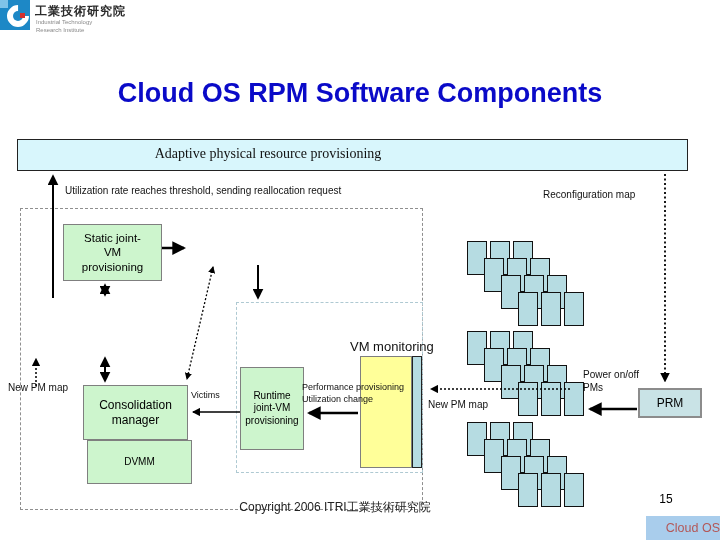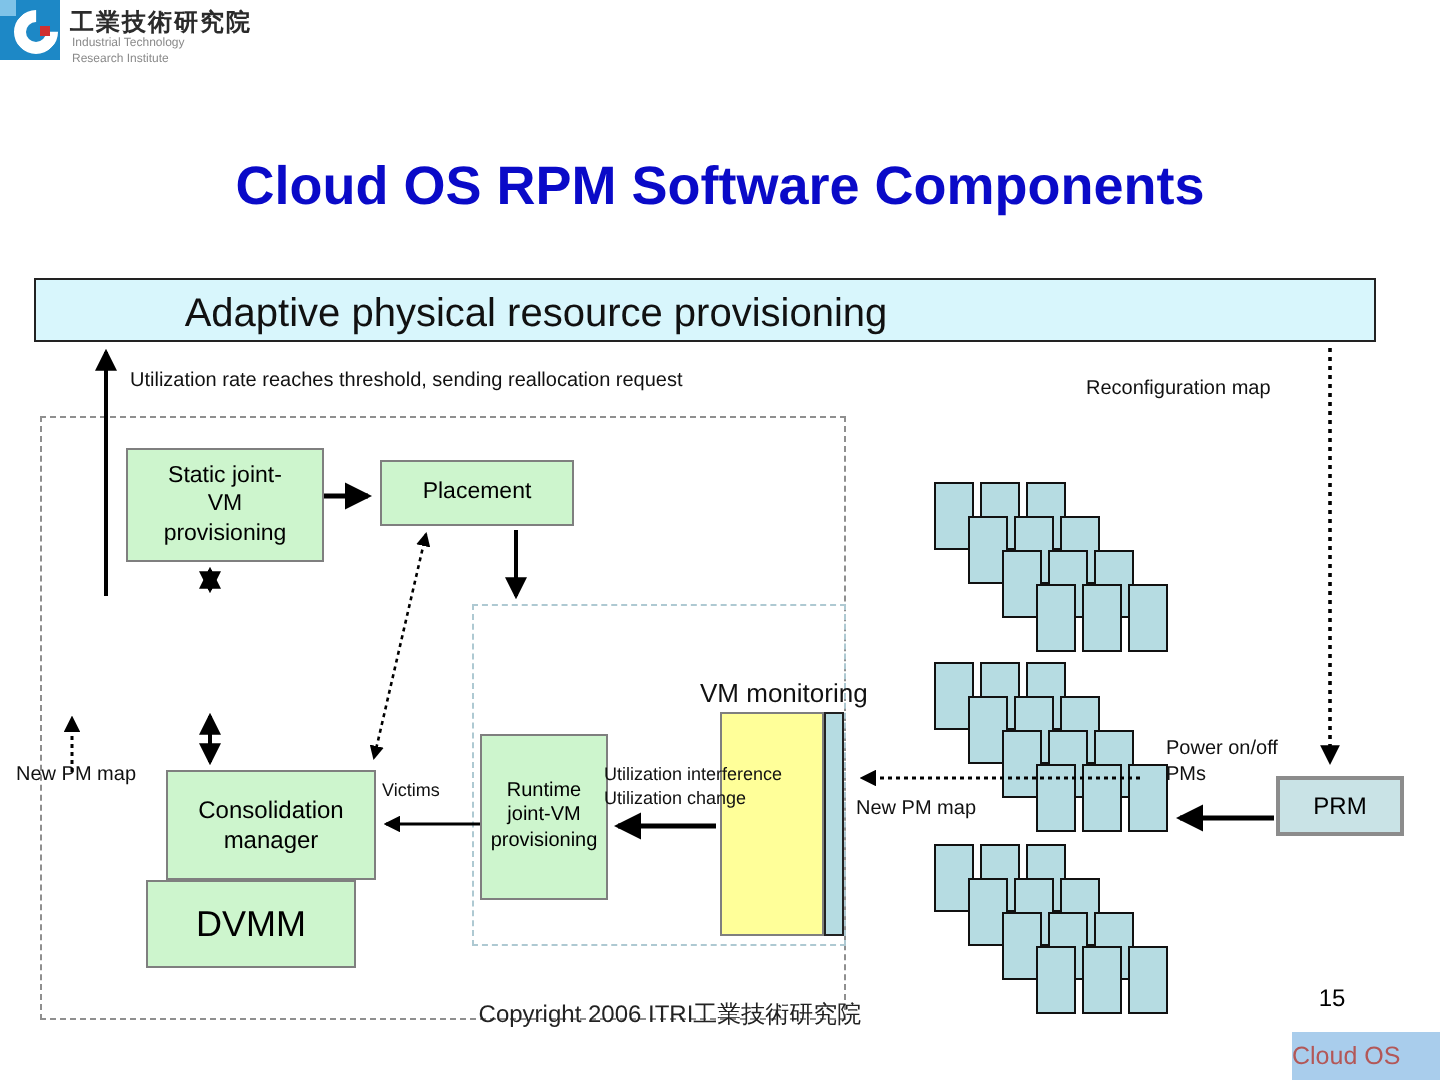--- a/index.html
+++ b/index.html
@@ -15,34 +15,34 @@
   #logo-mark{left:0;top:0;width:30px;height:30px;background:var(--logo-blue);}
   #logo-mark .swoosh{position:absolute;left:7px;top:5px;width:22px;height:22px;border:6px solid #fff;border-radius:50%;border-top-color:transparent;transform:rotate(45deg);box-sizing:border-box;}
   #logo-mark .reddot{position:absolute;right:5px;top:13px;width:5px;height:5px;background:var(--logo-red);}
   #logo-mark .corner{position:absolute;left:0;top:0;width:8px;height:8px;background:#7fc3e8;}
   #org-zh{left:35px;top:3px;font-size:12px;font-weight:bold;color:#2b2b2b;letter-spacing:1px;}
   #org-en{left:36px;top:19px;font-size:6px;color:#8a8a8a;line-height:1.25;}
 
   
   #slide-title{left:0;top:50px;width:720px;text-align:center;font-size:27px;font-weight:bold;color:var(--title-blue);margin-top:28px;}
   #banner{left:17px;top:139px;width:671px;height:32px;background:var(--banner-fill);border:1px solid #222;box-sizing:border-box;}
-  #banner-label{left:0;top:6px;width:500px;text-align:center;font-size:20px;color:#111;}
+  #banner-label{left:0;top:6px;width:500px;text-align:center;font-size:14px;color:#111;font-family:Liberation Serif, serif;}
 
   
   #outer-region{left:20px;top:208px;width:403px;height:302px;border:1px dashed #8f8f8f;box-sizing:border-box;}
   #vm-region{left:236px;top:302px;width:187px;height:171px;border:1px dashed #aec9d2;box-sizing:border-box;}
 
   
   .gbox{background:var(--green-fill);border:1px solid #7f7f7f;box-sizing:border-box;
         display:flex;align-items:center;justify-content:center;text-align:center;line-height:1.25;}
   #box-static{left:63px;top:224px;width:99px;height:57px;font-size:11.5px;padding:0 16px;}
   #box-placement{left:190px;top:230px;width:97px;height:33px;font-size:11.5px;}
   #box-rpm{left:20px;top:298px;width:102px;height:57px;font-size:12.5px;}
   #box-consolidation{left:83px;top:385px;width:105px;height:55px;font-size:12px;padding:0 4px;}
-  #box-dvmm{left:73px;top:440px;width:105px;height:44px;font-size:18px;}
+  #box-dvmm{left:87px;top:440px;width:105px;height:44px;font-size:10px;}
   #box-runtime{left:240px;top:367px;width:64px;height:83px;font-size:10px;padding:0 2px;}
   #box-prm{left:638px;top:388px;width:64px;height:30px;background:var(--prm-fill);border:2px solid #8c8c8c;font-size:12px;display:flex;align-items:center;justify-content:center;box-sizing:border-box;}
 
   
   #monitor-panel{left:360px;top:356px;width:52px;height:112px;background:var(--yellow-fill);border:1px solid #7f7f7f;box-sizing:border-box;}
   #pm-strip{left:412px;top:356px;width:10px;height:112px;background:var(--pm-fill);border:1px solid #222;box-sizing:border-box;}
 
   
   .lbl{font-size:10px;color:#111;}
   #lbl-utilization{left:65px;top:185px;}
@@ -55,21 +55,21 @@
   #lbl-new-pm-right{left:428px;top:399px;}
   #lbl-power{left:583px;top:369px;line-height:1.25;}
 
   
   .pm-rect{position:absolute;width:20px;height:34px;background:var(--pm-fill);border:1px solid #111;box-sizing:border-box;}
 
   
   #copyright{left:135px;top:499px;width:400px;text-align:center;font-size:12px;color:#222;z-index:7;}
   #page-number{left:648px;top:492px;width:36px;text-align:center;font-size:12px;}
   #corner-tab{left:646px;top:516px;width:74px;height:24px;background:var(--tab-fill);color:var(--tab-text);
-              display:flex;align-items:center;justify-content:flex-start;font-size:12.5px;}
+              display:flex;align-items:center;justify-content:flex-end;font-size:12.5px;}
 
   #arrow-layer{left:0;top:0;width:720px;height:540px;z-index:5;pointer-events:none;}
 </style>
 </head>
 <body>
 
 <div id="stage">
 
   <div class="abs" id="logo-mark">
     <span class="corner"></span>
@@ -85,36 +85,35 @@
   <div class="abs" id="slide-title">Cloud OS RPM Software Components</div>
 
   <div class="abs" id="banner">
     <div class="abs nowrap" id="banner-label">Adaptive physical resource provisioning</div>
   </div>
 
   <div class="abs" id="outer-region"></div>
   <div class="abs" id="vm-region"></div>
 
   <div class="abs gbox" id="box-static">Static joint-VM provisioning</div>
-  <div class="abs gbox" id="box-placement">Placement</div>
   <div class="abs gbox" id="box-consolidation">Consolidation manager</div>
   <div class="abs gbox" id="box-dvmm">DVMM</div>
   <div class="abs gbox" id="box-runtime">Runtime joint-VM provisioning</div>
 
   <div class="abs" id="monitor-panel"></div>
   <div class="abs" id="pm-strip"></div>
 
   <div class="abs" id="box-prm">PRM</div>
 
   <div class="abs lbl nowrap" id="lbl-utilization">Utilization rate reaches threshold, sending reallocation request</div>
   <div class="abs lbl nowrap" id="lbl-reconfig">Reconfiguration map</div>
   <div class="abs lbl nowrap" id="lbl-vm-monitoring">VM monitoring</div>
   <div class="abs lbl nowrap" id="lbl-new-pm-left">New PM map</div>
   <div class="abs lbl nowrap" id="lbl-victims">Victims</div>
-  <div class="abs lbl nowrap" id="lbl-perf">Utilization interference</div>
+  <div class="abs lbl nowrap" id="lbl-perf">Performance provisioning</div>
   <div class="abs lbl nowrap" id="lbl-utilchange">Utilization change</div>
   <div class="abs lbl nowrap" id="lbl-new-pm-right">New PM map</div>
   <div class="abs lbl" id="lbl-power">
     <div class="nowrap">Power on/off</div>
     <div class="nowrap">PMs</div>
   </div>
 
   <div class="abs nowrap" id="copyright">Copyright 2006 ITRI工業技術研究院</div>
   <div class="abs" id="page-number">15</div>
   <div class="abs" id="corner-tab">

